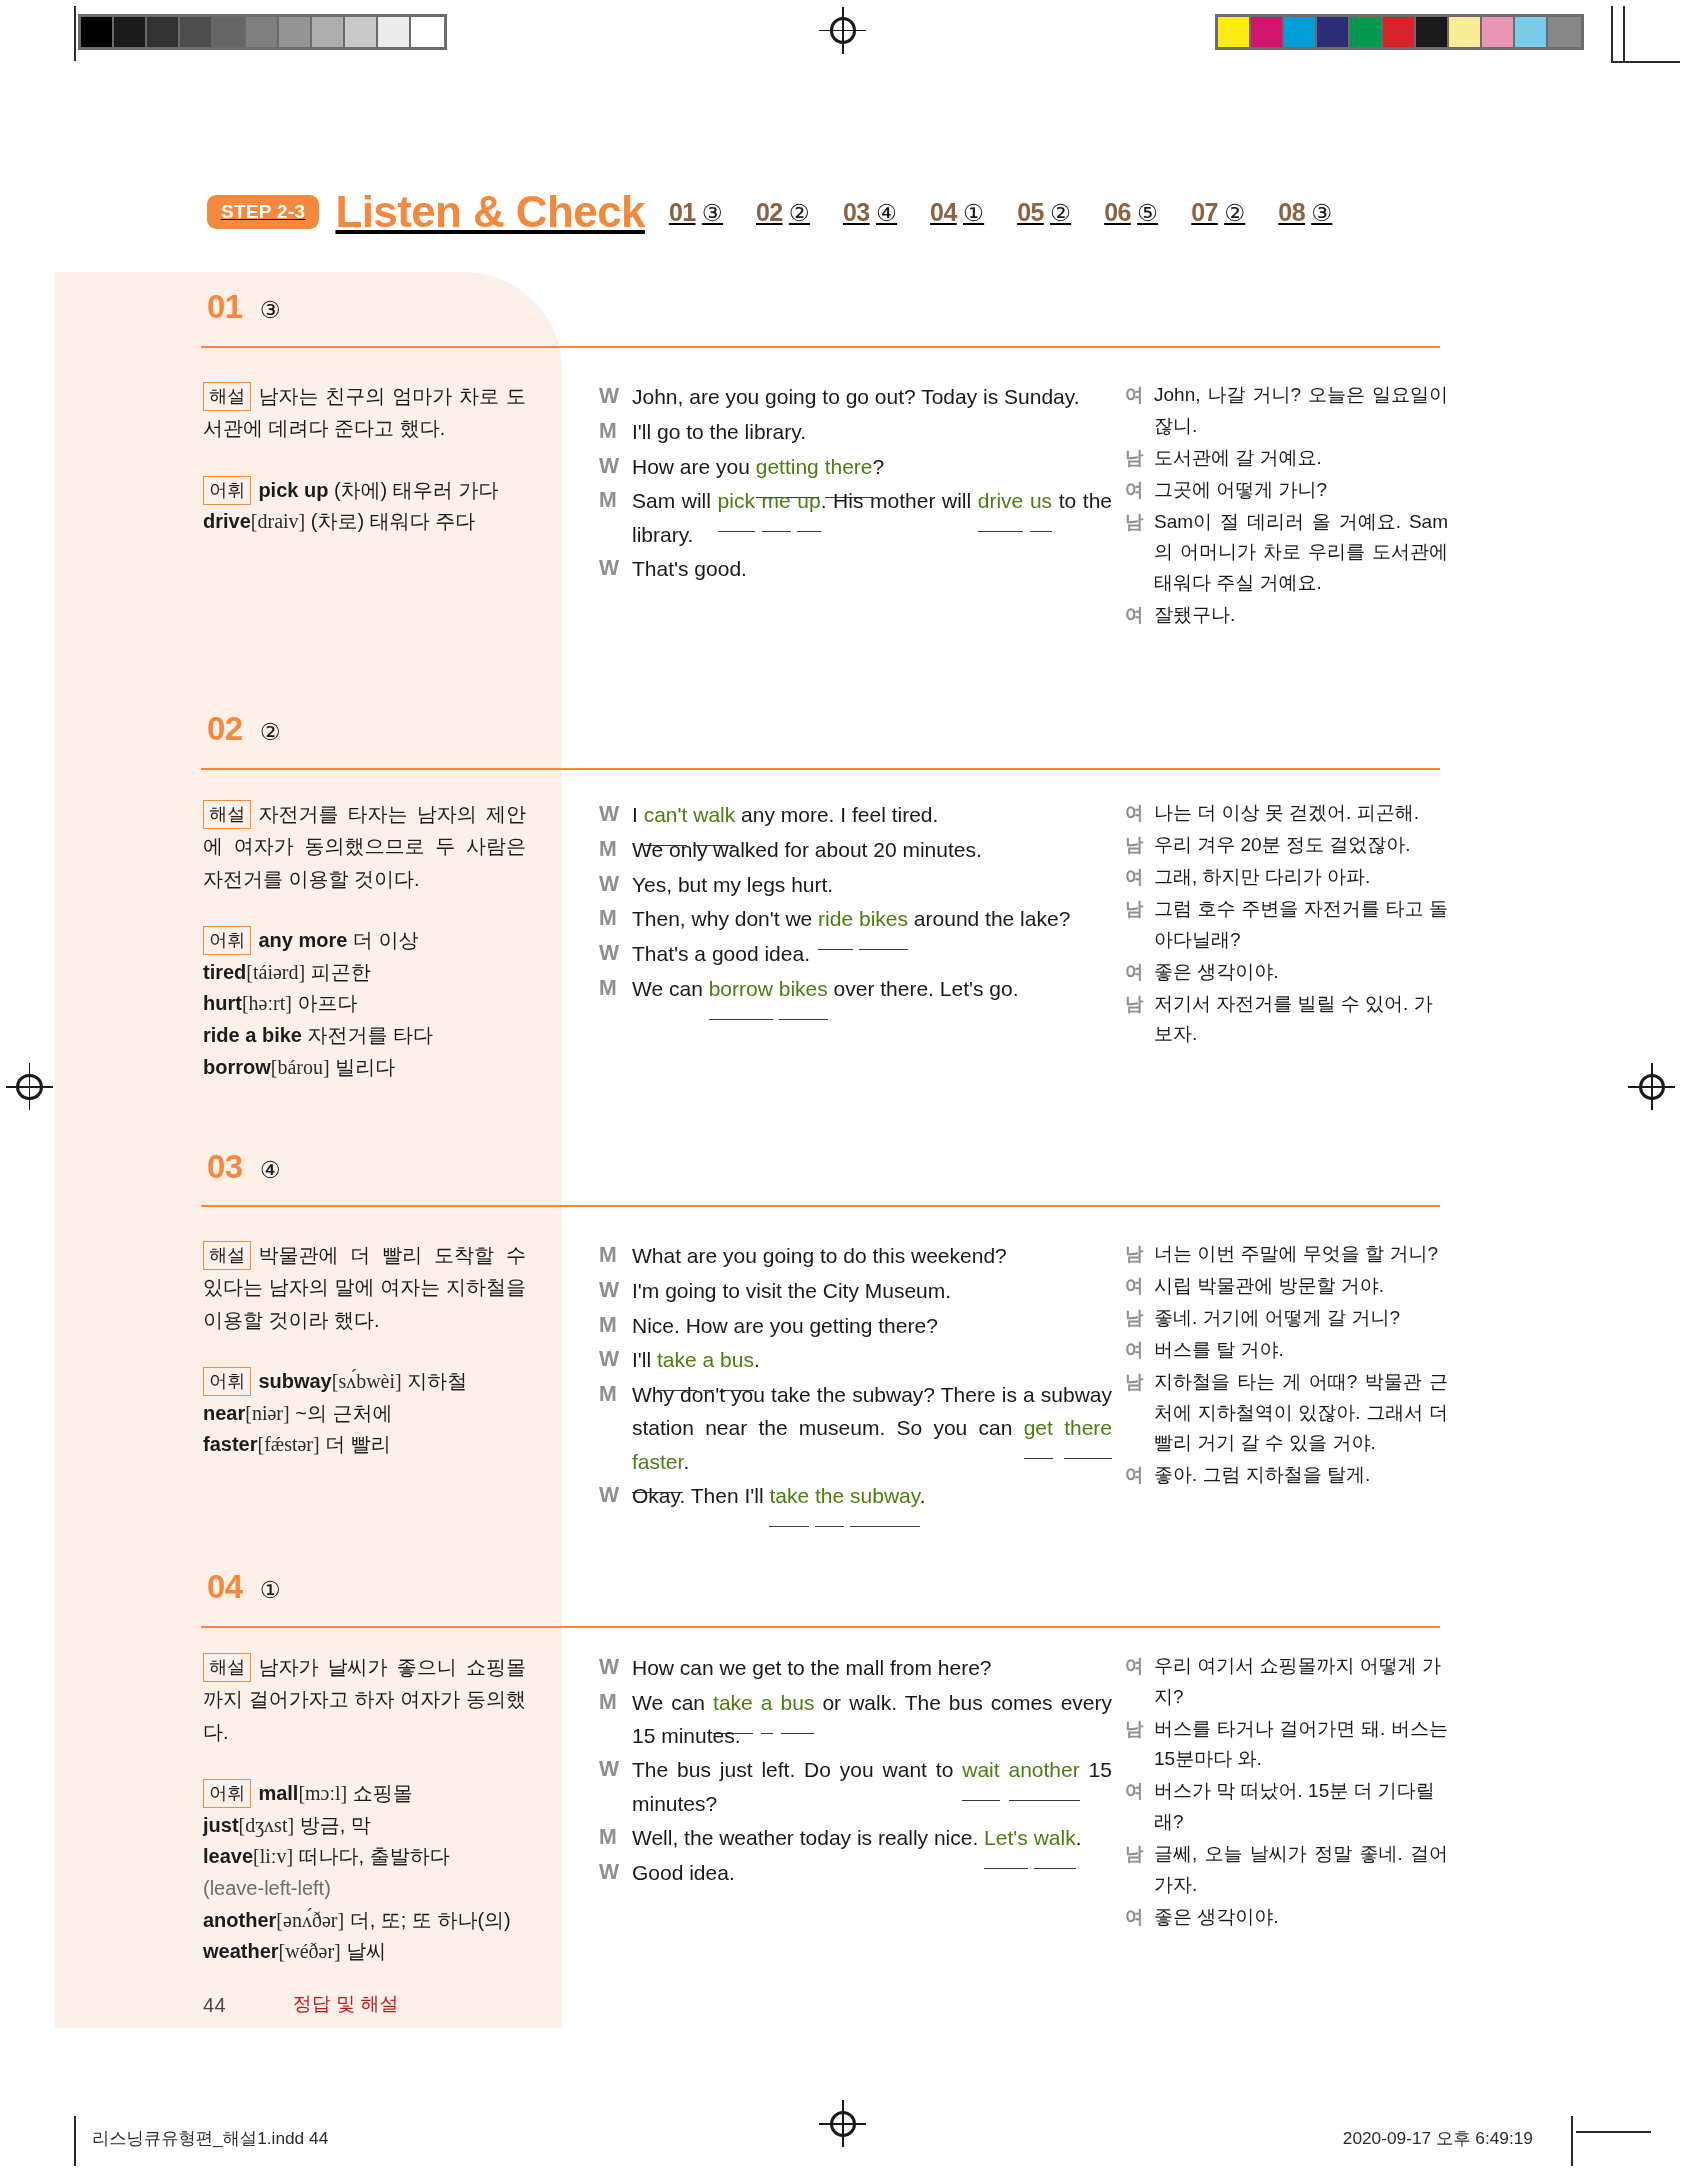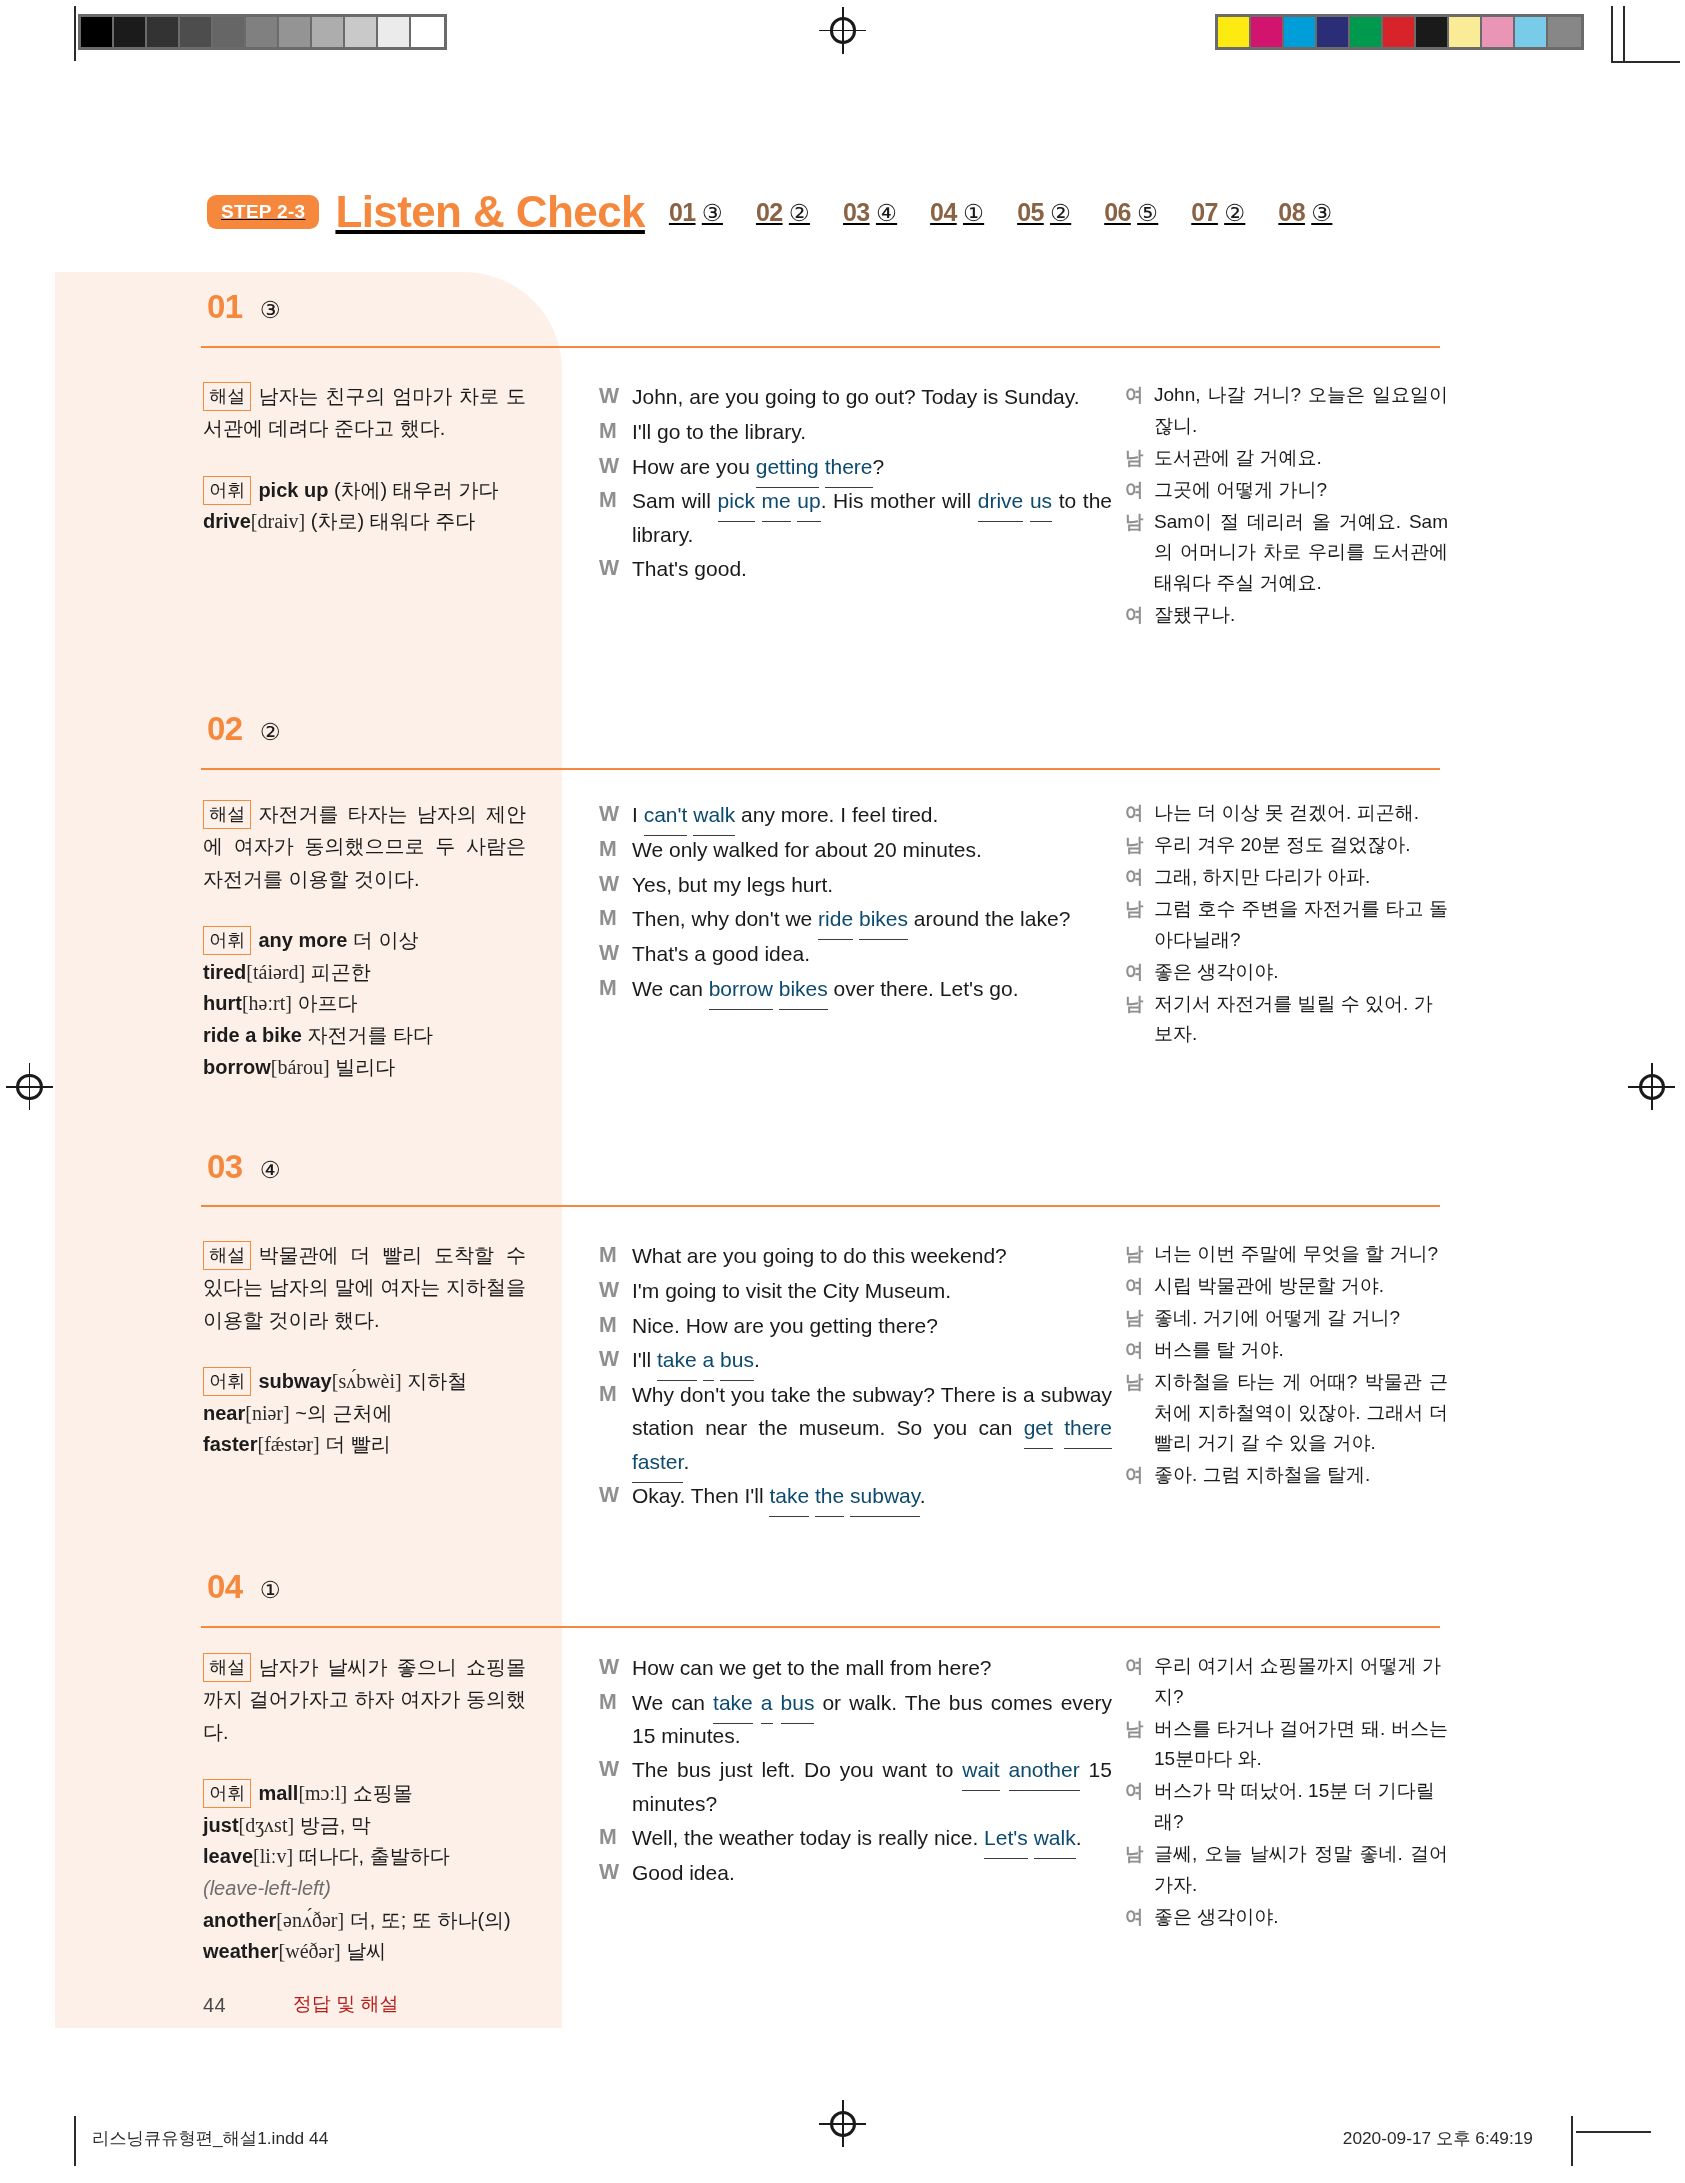--- a/index.html
+++ b/index.html
@@ -107,31 +107,31 @@
     line-height: 1;
     padding: 4px 5.2px 5.2px 5.2px;
     margin-right: 7px;
     vertical-align: 1.2px;
   }
   .sol-text { font-size: 20px; line-height: 1.62; color: #1c1c1c; text-align: justify; }
   .vocab { margin-top: 30px; font-size: 20px; line-height: 1.58; color: #1c1c1c; }
   .vocab .w { font-weight: bold; }
   .vocab .ipa { font-family: "Liberation Serif", "DejaVu Serif", serif; color: #2b2b2b; }
   .vocab .kr { color: #1c1c1c; }
-  .vocab .forms { color: #6d6d6d; font-style: italic; }
+  .vocab .forms { color: #6d6d6d; }
 
   .dlg { font-size: 21px; line-height: 1.58; color: #1a1a1a; }
   .dlg-row { display: flex; margin-bottom: 1.2px; }
   .spk {
     width: 33px; flex: 0 0 33px; font-weight: bold; color: #8f8f8f;
     font-size: 21.3px; line-height: 1.58;
   }
   .utt { flex: 1; text-align: justify; }
   .utt.nojust { text-align: left; }
-  .hl { color: #0c4a6e; border-bottom: 1.2px solid #3b3b3b; padding-bottom: 9px; }
+  .hl { color: #4d7c0f; border-bottom: 1.2px solid #3b3b3b; padding-bottom: 19px; }
 
   .kr-dlg { font-size: 19px; line-height: 1.62; color: #1a1a1a; }
   .kr-row { display: flex; margin-bottom: 1.2px; }
   .kr-spk { width: 29px; flex: 0 0 29px; font-weight: bold; color: #8f8f8f; font-size: 18.4px; }
   .kr-utt { flex: 1; text-align: justify; }
   .kr-utt.nojust { text-align: left; }
 
   
   .pg-footer { position: absolute; left: 203px; top: 1991px; display: flex; align-items: flex-end; }
   .pg-num { font-size: 20px; color: #4a4a4a; letter-spacing: 0.3px; }

